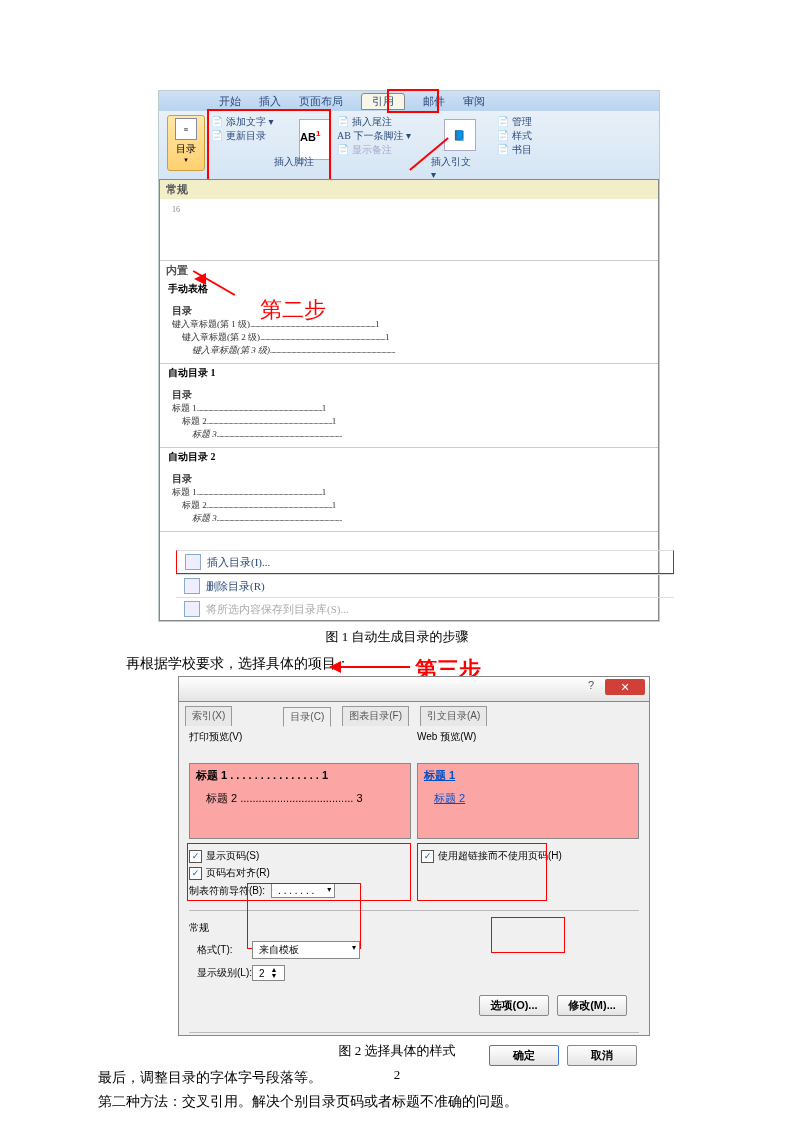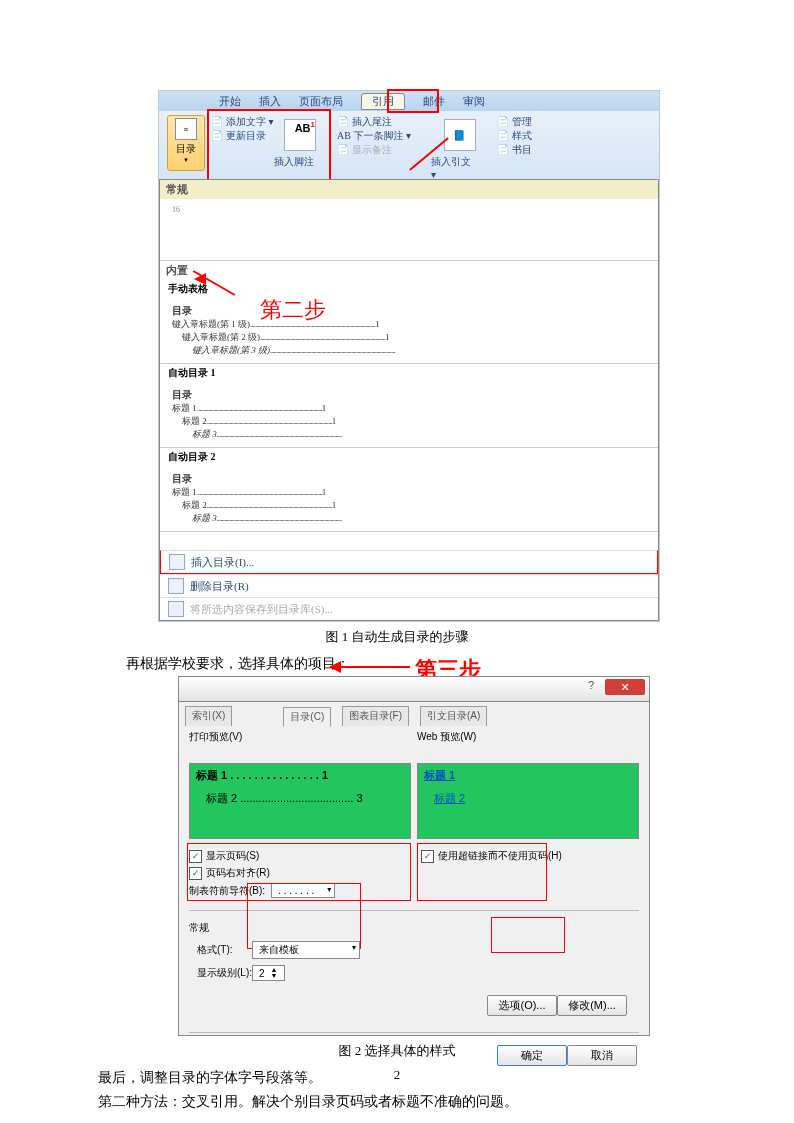--- a/index.html
+++ b/index.html
@@ -46,21 +46,21 @@
     width: 36px; height: 52px;
     background: linear-gradient(#ffe8a8, #ffd070);
     border: 1px solid #c8a040;
     border-radius: 3px;
     text-align: center;
     padding-top: 2px;
     font-size: 10px;
   }
   .toc-btn .ico { width: 20px; height: 20px; background: #fff; border: 1px solid #88a; margin: 0 auto 2px; display:flex; align-items:center; justify-content:center; font-size:8px;}
   .ribbon-items { position: absolute; left: 52px; top: 4px; font-size: 10px; color: #2a4b7c; line-height: 14px; }
-  .ribbon-ab { position: absolute; left: 125px; top: 8px; width: 30px; height: 30px; border: 1px solid #aac; background: #fff; text-align: right; font-size: 11px; padding-top: 0; font-weight: bold; font-family: Arial; }
+  .ribbon-ab { position: absolute; left: 140px; top: 8px; width: 30px; height: 30px; border: 1px solid #aac; background: #fff; text-align: left; font-size: 11px; padding-top: 9px; font-weight: bold; font-family: Arial; }
   .ribbon-ab sup { color: red; font-size: 8px; }
   .ribbon-footnote { position: absolute; left: 115px; top: 44px; font-size: 10px; color: #2a4b7c;}
   .ribbon-endnote { position: absolute; left: 178px; top: 4px; font-size: 10px; color: #2a4b7c; line-height: 14px;}
   .ribbon-cite { position: absolute; left: 285px; top: 8px; width: 30px; height: 30px; border: 1px solid #aac; background: #fff; display:flex; align-items:center; justify-content:center; }
   .ribbon-cite-lbl { position: absolute; left: 272px; top: 44px; font-size: 10px; color: #2a4b7c; }
   .ribbon-mgr { position: absolute; left: 338px; top: 4px; font-size: 10px; color: #2a4b7c; line-height: 14px; }
   .red-box1 { position: absolute; border: 2px solid red; }
   .step1 { position: absolute; left: 230px; top: 70px; color: red; font-size: 13px; font-family: SimSun; }
   .step1-arrow { position: absolute; left: 255px; top: 22px; width: 50px; height: 40px; }
   .step1-arrow::before { content: ""; position: absolute; width: 50px; height: 2px; background: red; transform: rotate(-40deg); top: 20px; left: -10px;}
@@ -71,21 +71,21 @@
   .dd-item b { color: #000; }
   .thumb { margin: 2px 8px 0; padding: 4px; font-size: 9px; color: #333; }
   .thumb .dots::after { content: "...................................................................................................."; letter-spacing: -1px; }
   .thumb-row { white-space: nowrap; overflow: hidden; max-width: 460px; }
   .step2 { position: absolute; left: 100px; top: 115px; color: red; font-size: 22px; font-family: SimSun; }
   .step2-arrow::before { content: ""; position: absolute; left: 30px; top: 102px; width: 48px; height: 2px; background: red; transform: rotate(30deg); }
   .step2-arrow::after { content: ""; position: absolute; left: 28px; top: 93px; border: 6px solid transparent; border-right: 12px solid red; }
   .step3 { position: absolute; left: 255px; top: 475px; color: red; font-size: 22px; font-family: SimSun; font-weight: bold; }
   .step3-arrow::before { content: ""; position: absolute; left: 170px; top: 486px; width: 80px; height: 2px; background: red; }
   .step3-arrow::after { content: ""; position: absolute; left: 163px; top: 481px; border: 6px solid transparent; border-right: 12px solid red; }
-  .bottom-items { position: absolute; left: 0; bottom: 0; width: 100%; }
+  .bottom-items { position: absolute; left: 16px; bottom: 0; width: 100%; }
   .bottom-items .bi { font-size: 11px; color: #2a4b7c; padding: 3px 8px; border-top: 1px solid #ddd; display: flex; align-items: center; gap: 6px;}
   .bottom-items .bi.dis { color: #aaa; }
   .bottom-items .bico { width: 14px; height: 14px; border: 1px solid #8ac; background: #eef; display: inline-block; }
   .redhl { border: 1px solid red; }
   .caption { text-align: center; font-size: 13px; margin: 6px 0; font-family: "SimSun"; }
   .body-text { font-size: 14px; line-height: 24px; text-indent: 2em; }
   .figure2 {
     width: 470px;
     height: 358px;
     margin-left: 80px;
@@ -96,35 +96,35 @@
   }
   .dlg-title { height: 24px; background: linear-gradient(#fff, #e4e4e4); border-bottom: 1px solid #888; position: relative; }
   .dlg-close { position: absolute; right: 4px; top: 2px; width: 40px; height: 16px; background: #d04038; color: white; text-align: center; font-size: 11px; line-height: 16px; border-radius: 2px;}
   .dlg-help { position: absolute; right: 48px; top: 2px; width: 20px; height: 16px; text-align: center; font-size: 11px; color: #555;}
   .tabs2 { height: 20px; padding: 4px 6px 0; font-size: 10px; display: flex; gap: 11px; }
   .tabs2 span { padding: 2px 6px; border: 1px solid #999; border-bottom: none; background: #e8e8e8; color: #555;}
   .tabs2 span.active { background: #f0f0f0; border-bottom: 1px solid #f0f0f0; position: relative; top: 1px; margin-left: 40px;}
   .preview-row { display: flex; gap: 6px; padding: 4px 10px; font-size: 10px; }
   .preview-box { flex: 1; }
   .preview-box-label { margin-bottom: 19px; }
-  .preview-inner { border: 1px solid #888; background: #22c55e; height: 66px; padding: 4px 6px; font-size: 11px; overflow: hidden; }
+  .preview-inner { border: 1px solid #888; background: #fca5a5; height: 66px; padding: 4px 6px; font-size: 11px; overflow: hidden; }
   .preview-inner .l1 { font-weight: bold; }
   .preview-inner .link { color: #0050c8; text-decoration: underline; font-weight: bold;}
   .chk-area { padding: 6px 10px 2px; font-size: 10px; position: relative; }
   .chkline { display: flex; align-items: center; gap: 4px; margin-bottom: 3px;}
   .chkbox { width: 11px; height: 11px; border: 1px solid #555; background: white; display: inline-flex; align-items: center; justify-content: center; font-size: 9px; color: #0060c0;}
   .leader-row { display: flex; align-items: center; gap: 6px; margin-top: 2px;}
   .leader-sel { border: 1px solid #888; background: white; padding: 1px 20px 1px 6px; font-size: 10px; position: relative;}
   .leader-sel::after { content: "▾"; position: absolute; right: 3px; font-size: 8px;}
   .redbox2 { border: 1px solid red; position: absolute; }
   .gen-area { padding: 6px 10px; font-size: 10px; }
   .gen-row { display: flex; align-items: center; margin-bottom: 6px;}
   .updown { border: 1px solid #888; background: white; padding: 1px 6px; display: inline-flex; align-items: center; gap: 6px;}
   .updown .arrows { font-size: 7px; line-height: 6px;}
-  .btn-row { display: flex; justify-content: flex-end; padding: 8px 12px 0; }
+  .btn-row { display: flex; justify-content: flex-end; gap: 8px; padding: 8px 12px 0; font-weight: bold; }
   .wbtn { border: 1px solid #888; background: linear-gradient(#fff,#e4e4e4); padding: 2px 10px; font-size: 11px; min-width: 48px; text-align: center; border-radius: 2px;}
   .page-num { position: absolute; bottom: 40px; left: 0; width: 100%; text-align: center; font-size: 13px; }
   hr.sep { border: none; border-top: 1px solid #bbb; margin: 10px 10px 4px;}
 </style>
 </head>
 <body>
 
 <div class="page">
 
   <div class="figure1">

